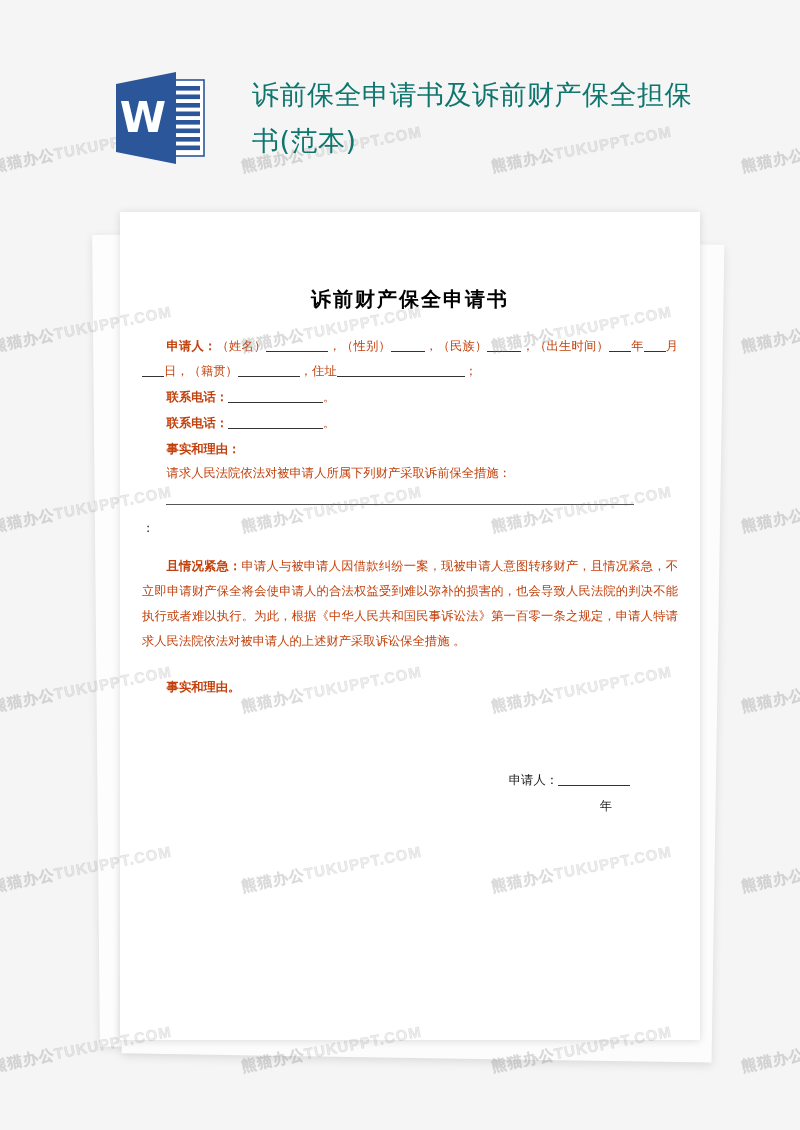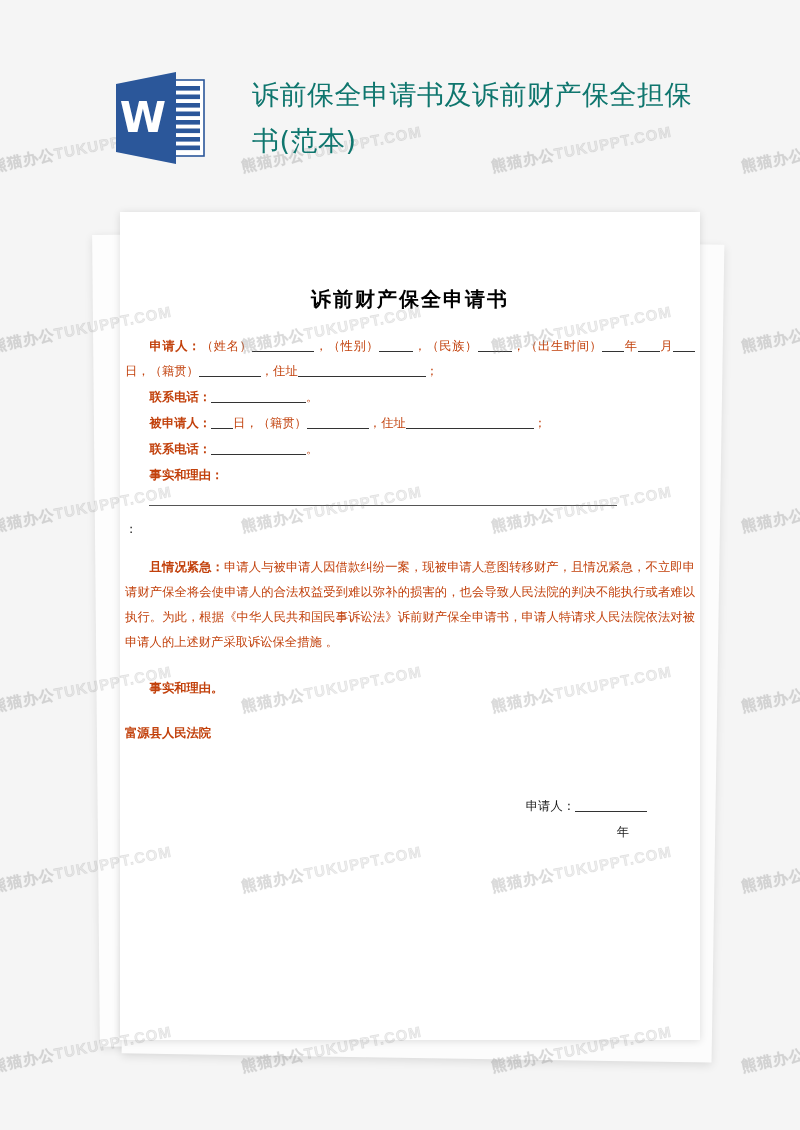--- a/index.html
+++ b/index.html
@@ -103,21 +103,21 @@
     height: 828px;
     background: #ffffff;
     box-shadow: 0 1px 8px rgba(0,0,0,0.13);
     z-index: 4;
     overflow: hidden;
   }
   #doc-body {
     position: absolute;
     left: 0; top: 0;
     width: 580px;
-    padding: 0 5px;
+    padding: 0 22px;
     font-family: "DejaVu Serif", "Liberation Serif", serif;
     color: #1a1a1a;
   }
 
   #doc-title {
     text-align: center;
     font-size: 20px;
     font-weight: 700;
     letter-spacing: 2px;
     margin-top: 74px;
@@ -205,40 +205,39 @@
   <div id="doc-body">
 
     <div id="doc-title">诉前财产保全申请书</div>
 
     <div class="sect-gap-lg"></div>
 
     <p class="para indent"><span class="bold">申请人：</span><span>（姓名）</span><span class="ul-s"></span><span>，</span><span>（性别）</span><span class="ul-xs"></span><span>，</span><span>（民族）</span><span class="ul-xs"></span><span>，</span><span>（出生时间）</span><span class="ul-t"></span><span>年</span><span class="ul-t"></span><span>月</span><span class="ul-t"></span><span>日，</span><span>（籍贯）</span><span class="ul-s"></span><span>，</span><span>住址</span><span class="ul-l"></span><span>；</span></p>
 
     <p class="para indent"><span class="bold">联系电话：</span><span class="ul-m"></span><span>。</span></p>
 
-    <p class="para indent"><span class="bold">被申请人：</span><span class="ul-t"></span><span>日，</span><span>（籍贯）</span><span class="ul-s"></span><span>，</span><span>住址</span><span class="ul-l"></span><span>；</span></p>
 
     <p class="para indent"><span class="bold">联系电话：</span><span class="ul-m"></span><span>。</span></p>
 
     <p class="para indent bold">事实和理由：</p>
+    <p class="para indent">请求人民法院依法对被申请人所属下列财产采取诉前保全措施：</p>
 
     <div id="blank-rule"></div>
     <div id="lone-colon">：</div>
 
     <div class="sect-gap-md"></div>
 
-    <p class="para indent"><span class="bold">且情况紧急：</span><span>申请人与被申请人因借款纠纷一案，现被申请人意图转移财产，且情况紧急，不立即申请财产保全将会使申请人的合法权益受到难以弥补的损害的，也会导致人民法院的判决不能执行或者难以执行。为此，根据《中华人民共和国民事诉讼法》诉前财产保全申请书，申请人特请求人民法院依法对被申请人的上述财产采取诉讼保全措施 。</span></p>
+    <p class="para indent"><span class="bold">且情况紧急：</span><span>申请人与被申请人因借款纠纷一案，现被申请人意图转移财产，且情况紧急，不立即申请财产保全将会使申请人的合法权益受到难以弥补的损害的，也会导致人民法院的判决不能执行或者难以执行。为此，根据《中华人民共和国民事诉讼法》第一百零一条之规定，申请人特请求人民法院依法对被申请人的上述财产采取诉讼保全措施 。</span></p>
 
     <div class="sect-gap-lg"></div>
 
     <p class="para indent bold">事实和理由。</p>
 
     <div class="sect-gap-lg"></div>
 
-    <p class="para bold">富源县人民法院</p>
 
     <div id="sig-block">
       <div><span>申请人：</span><span class="ul-sig"></span></div>
       <div id="sig-year">年</div>
     </div>
 
   </div>
 </div>
 
 <div id="watermark-layer">

